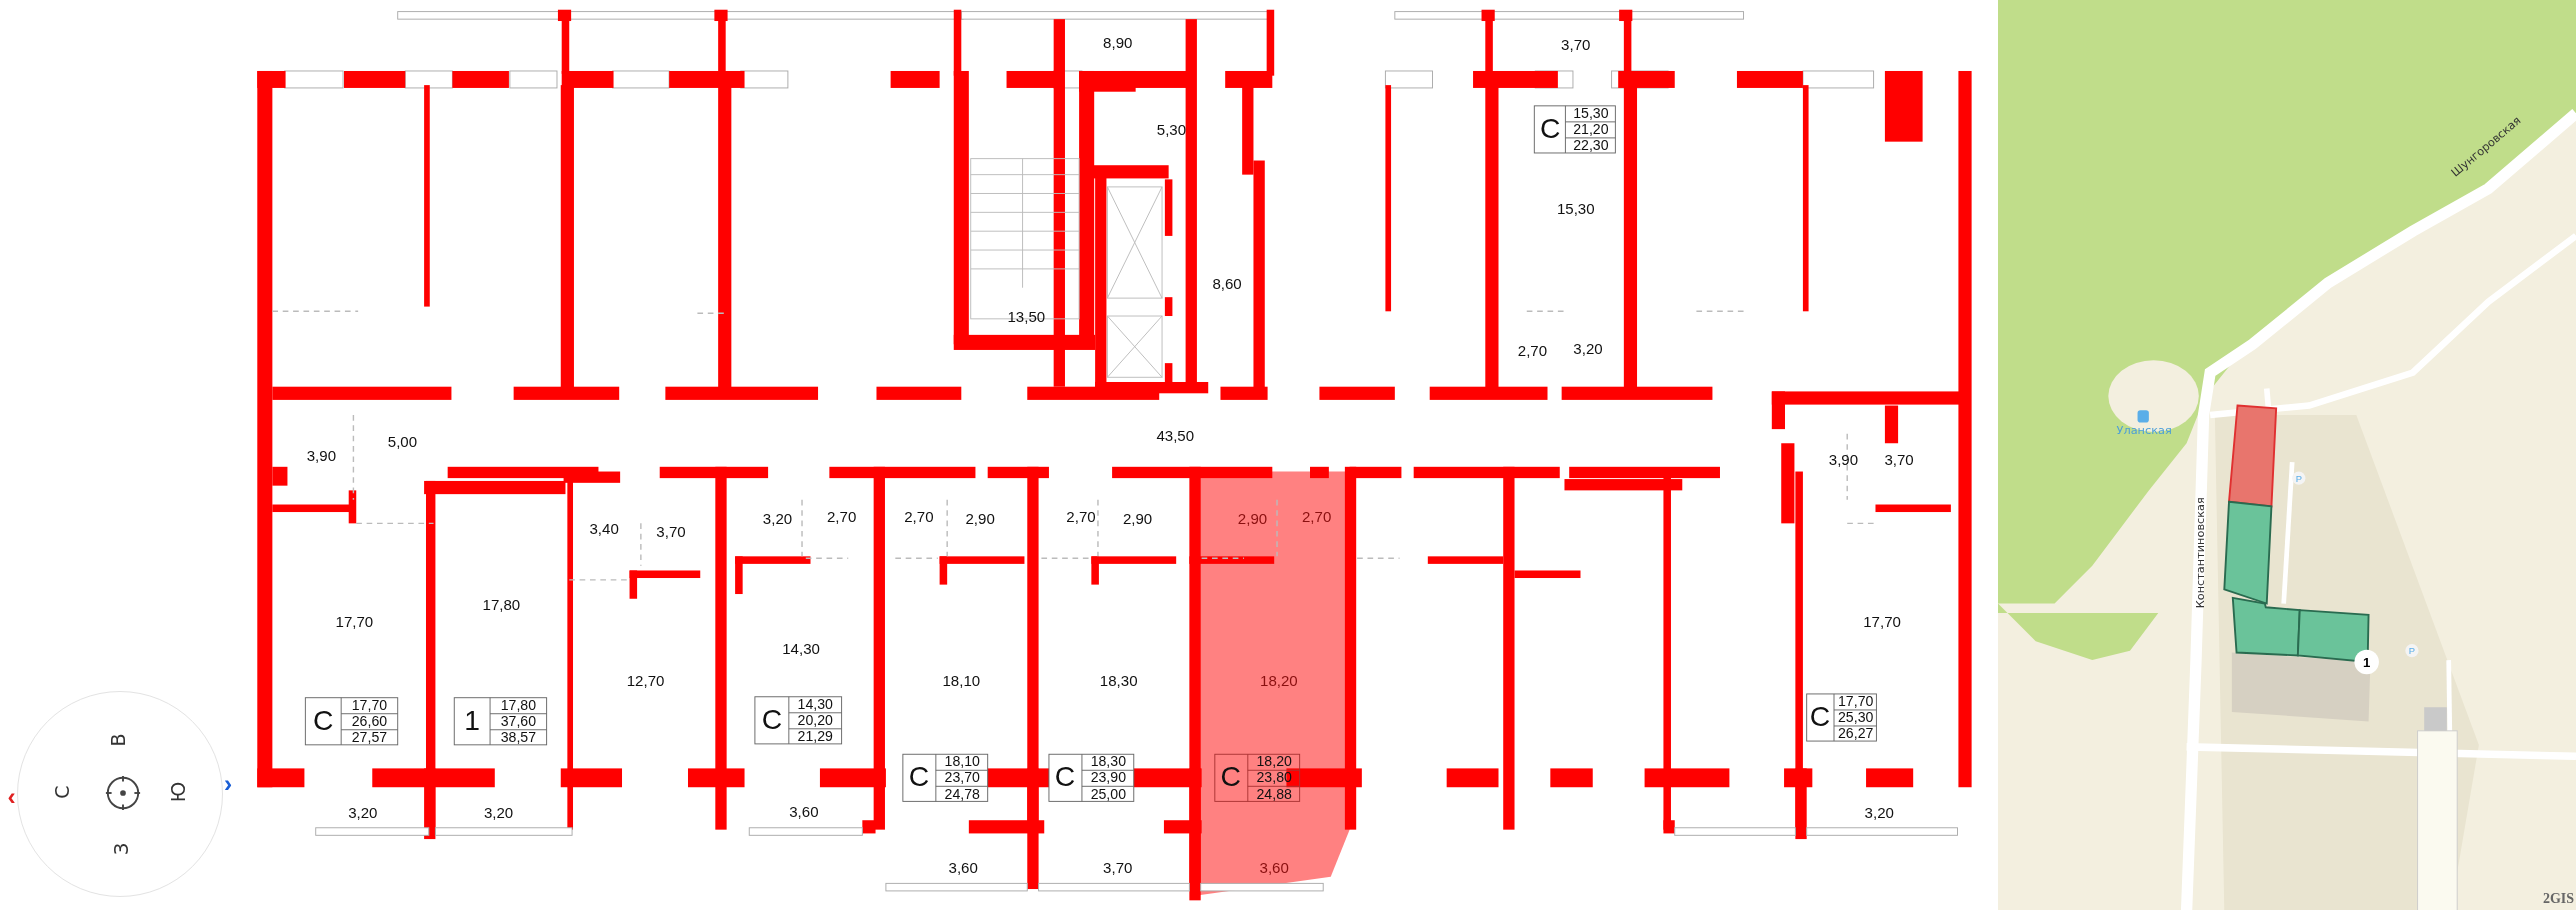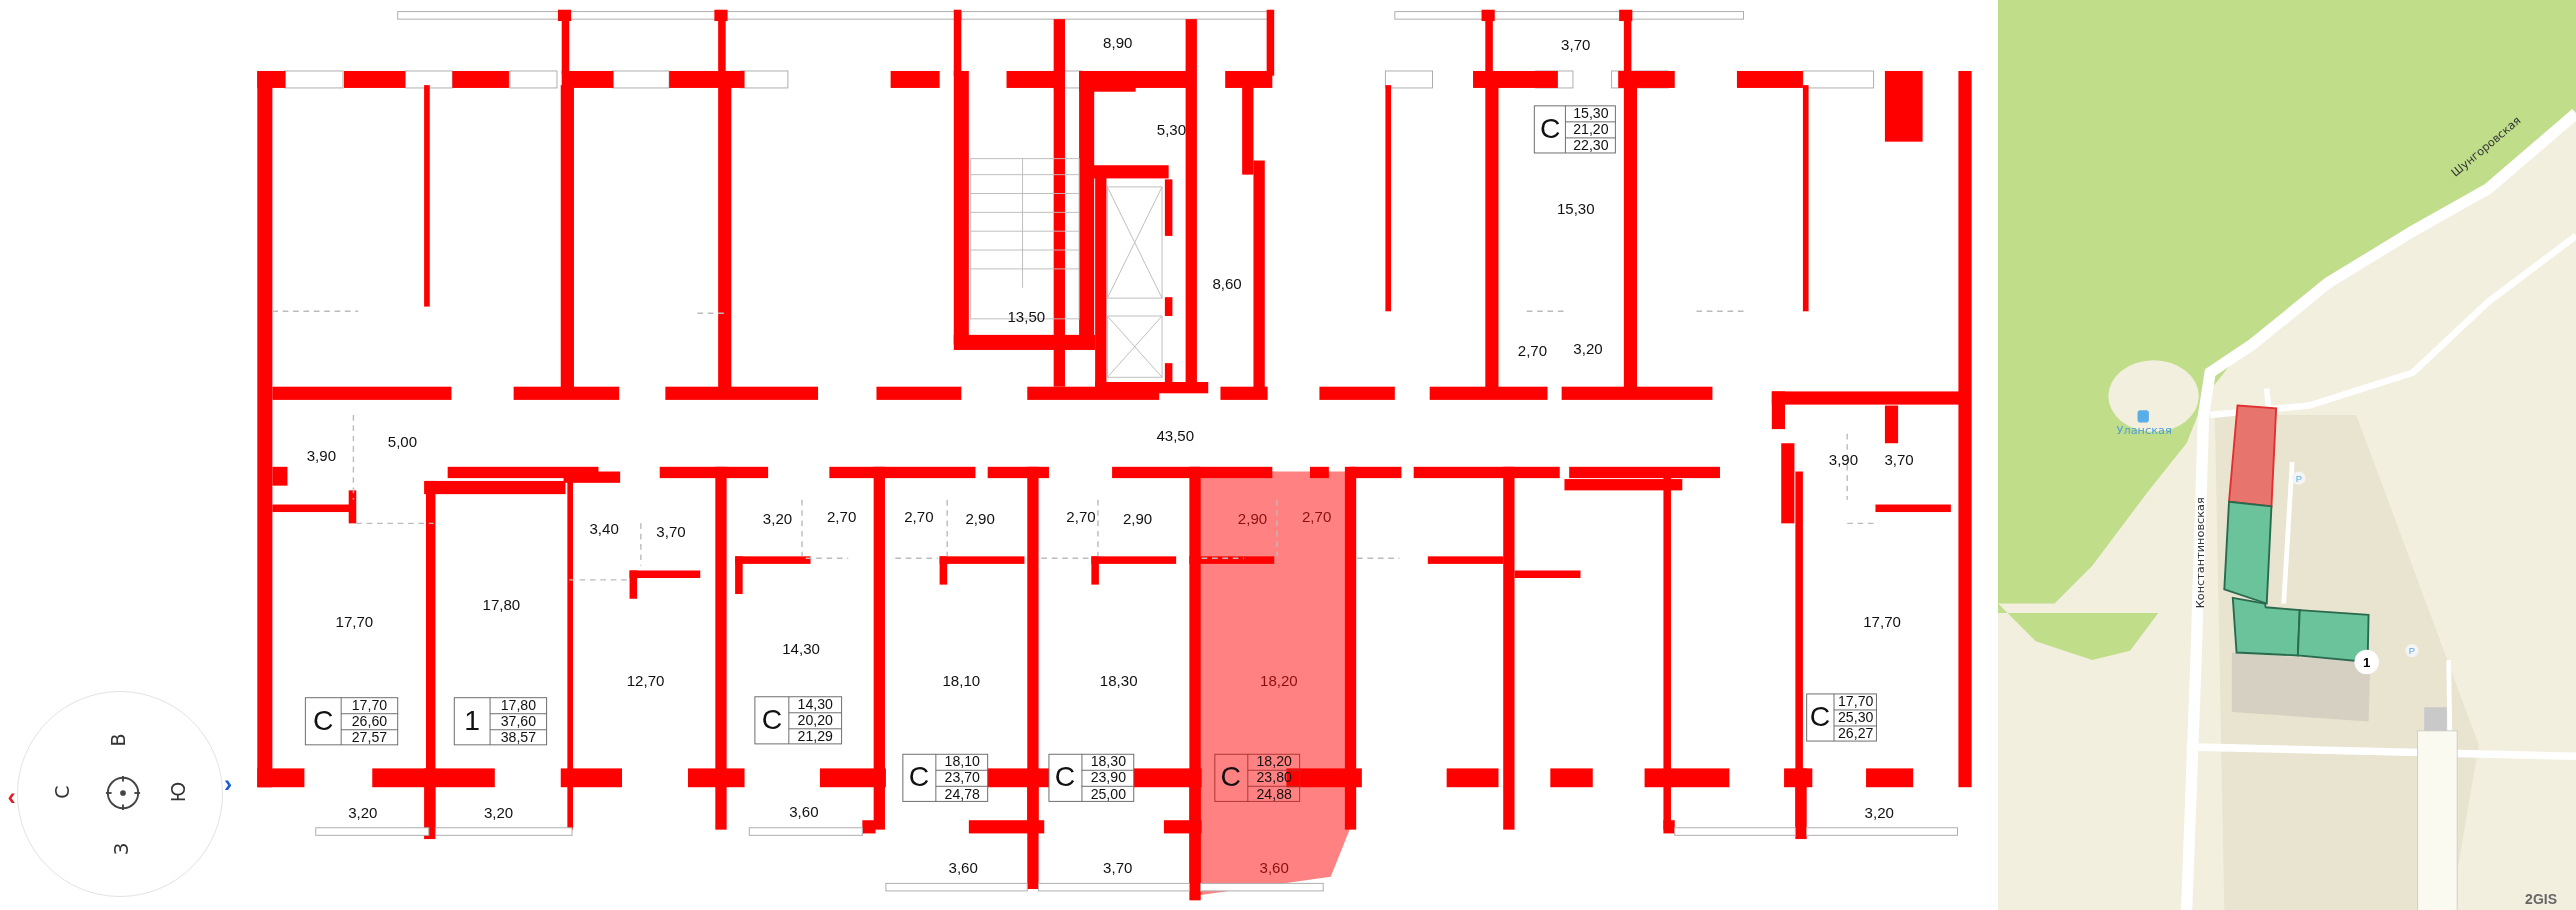--- a/index.html
+++ b/index.html
@@ -21,21 +21,21 @@
 
   #compass { position: absolute; left: 17px; top: 691px; width: 207px; height: 207px; }
   #compass-ring { position: absolute; left: 0; top: 0; width: 204px; height: 204px; border: 1.9px solid #e3e3e3; border-radius: 50%; }
   .cmp-letter { position: absolute; font-family: "DejaVu Sans", sans-serif; font-size: 19px; color: #333; }
   #compass-prev { position: absolute; left: -9.4px; top: 92px; color: #e02020; font-size: 24.5px; font-weight: bold; cursor: pointer; }
   #compass-next { position: absolute; left: 207px; top: 79px; color: #1a5fd6; font-size: 24.5px; font-weight: bold; cursor: pointer; }
 
   #map-panel { position: absolute; left: 1998px; top: 0; width: 578px; height: 911px; background: #f3efdf; overflow: hidden; }
   #map-svg { position: absolute; left: 0; top: 0; }
   .map-label { font-family: "DejaVu Sans", sans-serif; font-size: 12px; fill: #333; }
-  #map-brand { position: absolute; right: 19px; bottom: 3.8px; font-family: Liberation Sans, sans-serif; font-weight: bold; font-size: 14px; color: #666; }
+  #map-brand { position: absolute; right: 2px; bottom: 3.8px; font-family: Liberation Serif, serif; font-weight: bold; font-size: 14px; color: #666; }
 </style>
 </head>
 <body>
 
 <div id="plan-panel">
 <svg id="plan-svg" width="1998" height="911" viewBox="0 0 2120 966" xmlns="http://www.w3.org/2000/svg">
 
   <g>
     <polygon points="1268,500 1432,500 1432,880 1412,930 1268,950" fill="#ff6b6b" opacity="0.85"></polygon>
   </g>

